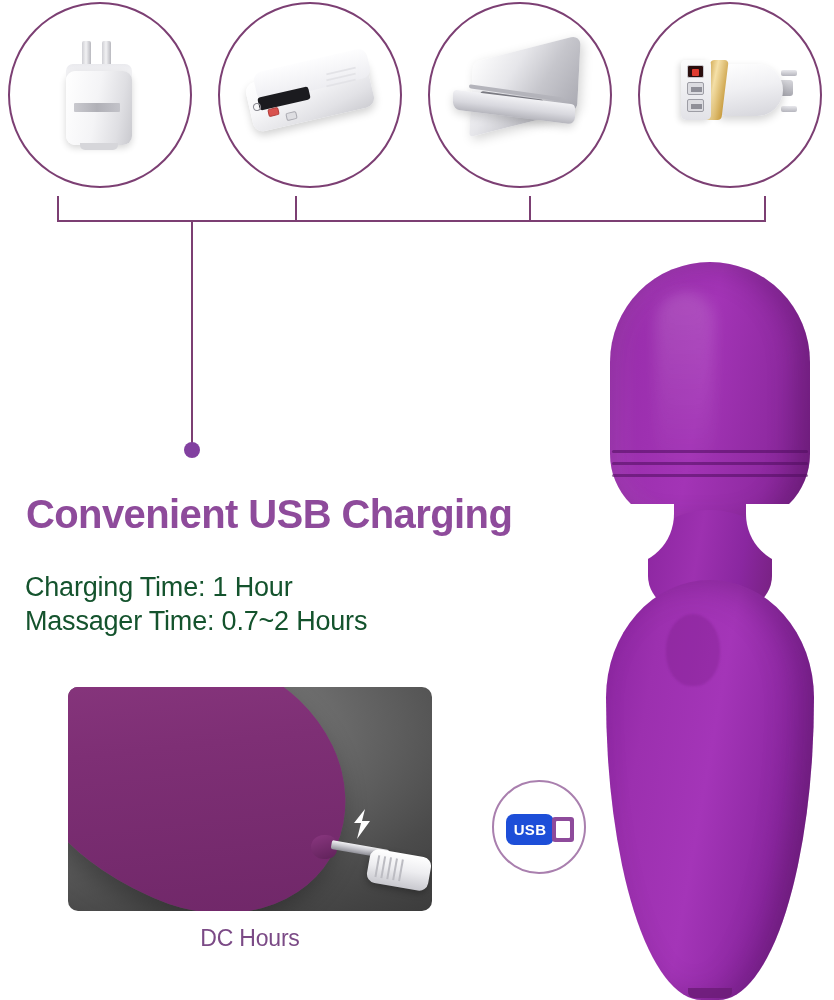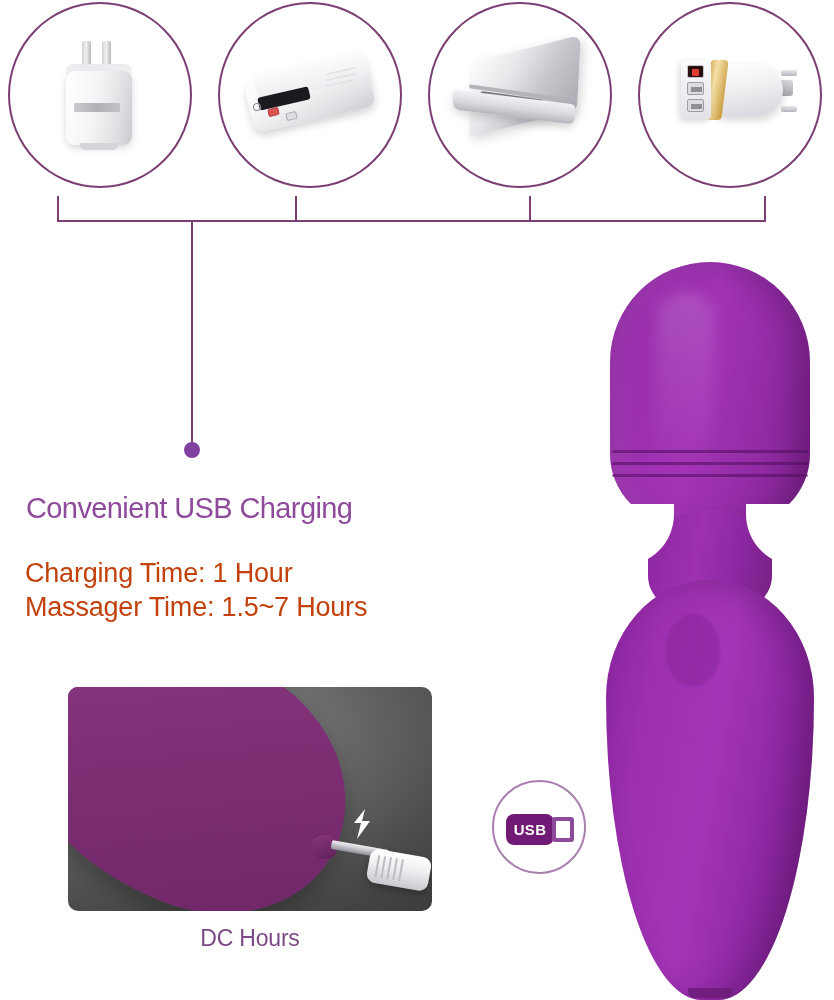--- a/index.html
+++ b/index.html
@@ -264,33 +264,34 @@
   .cc-prong.pr2 { top: 66px; }
 
   
   .bracket { position: absolute; left: 0; top: 190px; width: 834px; height: 270px; }
 
   
   .headline {
     position: absolute;
     left: 26px;
     top: 492px;
-    font-size: 29px;
-    font-weight: normal;
+    font-size: 40px;
+    font-weight: bold;
     color: #8e4b9b;
     letter-spacing: -0.6px;
     white-space: nowrap;
   }
   .subline {
     position: absolute;
     left: 25px;
     font-size: 27px;
-    color: #c2410c;
+    color: #14532d;
     white-space: nowrap;
     letter-spacing: -0.2px;
+    margin-top: 14px;
   }
   .subline.l1 { top: 558px; }
   .subline.l2 { top: 592px; }
 
   
   .inset {
     position: absolute;
     left: 68px;
     top: 687px;
     width: 364px;
@@ -387,21 +388,21 @@
     border: 2px solid #a97fae;
     border-radius: 50%;
     box-sizing: border-box;
   }
   .usb-plug {
     position: absolute;
     left: 12px;
     top: 32px;
     width: 48px;
     height: 31px;
-    background: #701a75;
+    background: #1d4ed8;
     border-radius: 8px;
   }
   .usb-plug-label {
     position: absolute;
     left: 0; top: 0;
     width: 48px; height: 31px;
     line-height: 31px;
     text-align: center;
     color: #ffffff;
     font-size: 15px;
@@ -582,21 +583,21 @@
       <path d="M58 6 L58 31 L765 31 L765 6"></path>
       <path d="M296 6 L296 31"></path>
       <path d="M530 6 L530 31"></path>
       <path d="M192 31 L192 255"></path>
     </g>
     <circle cx="192" cy="260" r="8" fill="#8240a0"></circle>
   </svg>
 
   <div class="headline">Convenient USB Charging</div>
   <div class="subline l1">Charging Time: 1 Hour</div>
-  <div class="subline l2">Massager Time: 1.5~7 Hours</div>
+  <div class="subline l2">Massager Time: 0.7~2 Hours</div>
 
   <div class="inset">
     <div class="inset-neck"></div>
     <div class="inset-wand"></div>
     <div class="inset-nub"></div>
     <div class="inset-pin"></div>
     <div class="inset-plug"></div>
     <svg class="inset-bolt" viewBox="0 0 20 30">
       <path d="M13 0 L2 14 L9 14 L5 30 L18 12 L10 12 Z" fill="#ffffff"></path>
     </svg>

